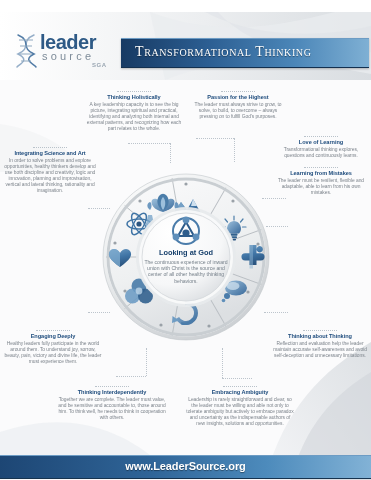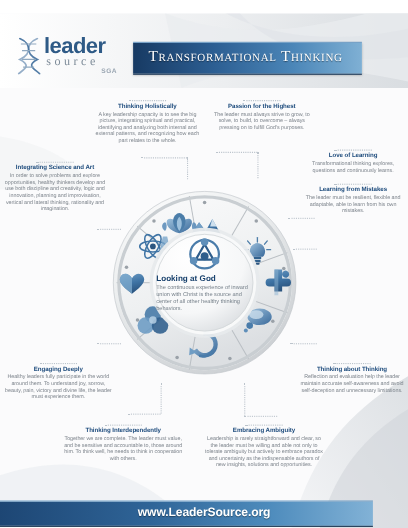--- a/index.html
+++ b/index.html
@@ -14,25 +14,25 @@
   
   .bg-swoosh{position:absolute;inset:0;pointer-events:none;z-index:0;}
 
   
   .header{position:absolute;left:0;top:0;width:371px;height:68px;z-index:4;}
   .logo{position:absolute;left:14px;top:20px;width:104px;height:40px;}
   .logo-helix{position:absolute;left:0;top:2px;width:26px;height:34px;}
   .logo-leader{position:absolute;left:26px;top:0px;font-size:20px;font-weight:bold;
     color:#2e5a86;letter-spacing:-0.5px;line-height:20px;}
   .logo-source{position:absolute;left:28px;top:19px;font-size:11px;color:#7e8c99;
-    letter-spacing:3.2px;line-height:11px;font-family:Liberation Serif, serif;}
+    letter-spacing:3.2px;line-height:11px;}
   .logo-sga{position:absolute;left:78px;top:30px;font-size:6px;color:#9aa6b2;
     letter-spacing:0.5px;font-weight:bold;}
 
-  .banner{position:absolute;left:121px;top:26px;width:208px;height:28px;
+  .banner{position:absolute;left:121px;top:26px;width:248px;height:28px;
     background:linear-gradient(to right,#173a63 0%,#2c5e92 35%,#4b86b8 70%,#7fb0d4 100%);
     border-top:1px solid #6d9cc4;border-bottom:1px solid #13304f;
     box-shadow:0 1px 2px rgba(0,0,0,.25);}
   .banner-text{position:absolute;left:14px;top:5px;
     font-family:"Liberation Serif",serif;font-size:14px;color:#ffffff;
     font-variant:small-caps;letter-spacing:0.6px;text-shadow:0 1px 1px rgba(0,0,0,.45);}
 
   
   .wheel{position:absolute;left:101px;top:160px;width:170px;height:170px;z-index:3;}
 
@@ -47,21 +47,21 @@
   .dash-top{border-top:1px dotted #b9c2ca;height:0;margin-bottom:1.5px;}
   .dash-w-s{width:34px;}
   .mx-auto{margin-left:auto;margin-right:auto;}
 
   
   .lead{position:absolute;z-index:2;pointer-events:none;}
   .lead-h{border-top:1px dotted #bcc4cc;height:0;}
   .lead-v{border-left:1px dotted #bcc4cc;width:0;}
 
   
-  .footer-bar{position:absolute;left:0;top:443px;width:339px;height:22px;
+  .footer-bar{position:absolute;left:0;top:443px;width:371px;height:22px;
     background:linear-gradient(to right,#1d4674 0%,#2f6497 40%,#4d8bbc 72%,#82b2d6 100%);
     border-top:1px solid #6d9cc4;border-bottom:1px solid #16334f;z-index:4;}
   .footer-url{position:absolute;left:0;top:4px;width:371px;text-align:center;
     font-size:11px;font-weight:bold;color:#ffffff;letter-spacing:-0.1px;
     text-shadow:0 1px 1px rgba(0,0,0,.4);}
   .copyright{position:absolute;left:0;top:469px;width:371px;text-align:center;
     font-size:5.2px;color:#8d949b;z-index:4;letter-spacing:0.1px;}
 </style>
 </head>
 <body>
@@ -276,21 +276,21 @@
     <g transform="translate(85,59)">
       <circle cx="0" cy="0" r="13" fill="none" stroke="#4a7caa" stroke-width="2"></circle>
       <path d="M0,-9 L8,5 L-8,5 Z" fill="none" stroke="#2e5d8c" stroke-width="2" stroke-linejoin="round"></path>
       <circle cx="0" cy="-11" r="3.4" fill="#5f8fba"></circle>
       <circle cx="-10" cy="6" r="3.4" fill="#5f8fba"></circle>
       <circle cx="10" cy="6" r="3.4" fill="#5f8fba"></circle>
       <circle cx="0" cy="2" r="3.6" fill="#2e5d8c"></circle>
     </g>
 
     <foreignObject x="41" y="76" width="88" height="52">
-      <div xmlns="http://www.w3.org/1999/xhtml" style="font-family:'Liberation Sans',sans-serif;">
+      <div xmlns="http://www.w3.org/1999/xhtml" style="text-align:center;font-family:'Liberation Sans',sans-serif;">
         <div style="font-size:7.4px;font-weight:bold;color:#17406c;line-height:9px;">Looking at God</div>
         <div style="font-size:5.1px;color:#6f7view;color:#76808a;line-height:6.4px;margin-top:1.5px;">The continuous experience of inward union with Christ is the source and center of all other healthy thinking behaviors.</div>
       </div>
     </foreignObject>
   </svg>
 
   <div class="callout ta-c" style="left:86px;top:79px;width:96px;">
     <div class="dash-top dash-w-s mx-auto"></div>
     <div class="ttl">Thinking Holistically</div>
     <div class="body">A key leadership capacity is to see the big picture, integrating spiritual and practical, identifying and analyzing both internal and external patterns, and recognizing how each part relates to the whole.</div>

